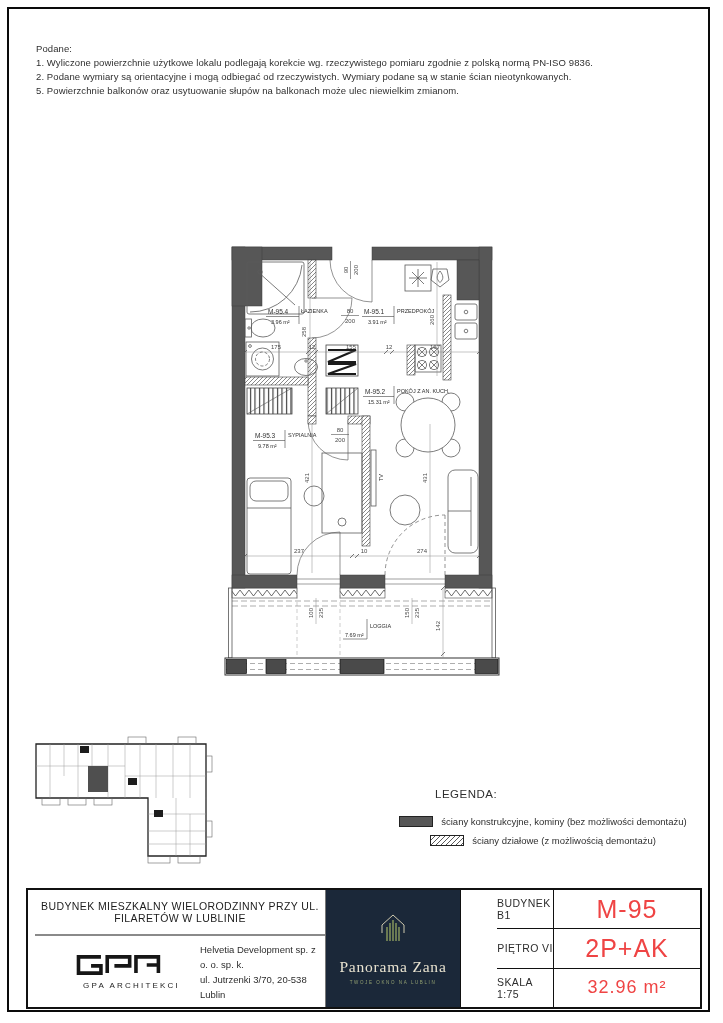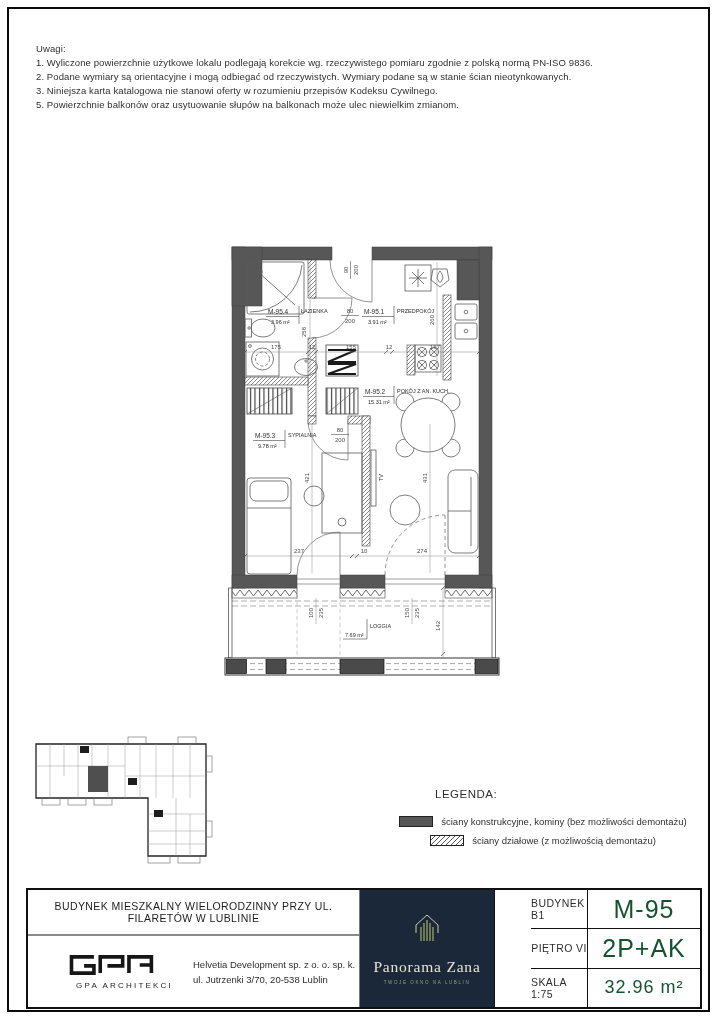--- a/index.html
+++ b/index.html
@@ -20,52 +20,51 @@
   .legend .row{display:flex;align-items:center;margin-bottom:8px;justify-content:center;}
   .legend .sw{width:34px;height:11px;border:1px solid #222;margin-right:8px;flex:0 0 auto;box-sizing:border-box;}
   .legend .sw.solid{background:#575757;}
   .legend .sw.hatch{background:repeating-linear-gradient(135deg,#ffffff 0 2.5px,#5a5a5a 2.5px 3.5px);}
   .legend .lb{font-size:9.5px;color:#2f2f2f;}
   
   .tblock{
     position:absolute;left:26px;top:888px;width:676px;height:121px;
     border:2px solid #111;box-sizing:border-box;display:flex;background:#fff;
   }
-  .tb-left{width:332px;display:flex;flex-direction:column;border-right:1px solid #777;box-sizing:border-box;}
+  .tb-left{width:298px;display:flex;flex-direction:column;border-right:1px solid #777;box-sizing:border-box;padding-left:7px;}
   .tb-title{height:46px;border-bottom:2px solid #8a8a8a;display:flex;align-items:center;justify-content:center;
     font-size:10.5px;letter-spacing:.4px;color:#1c1c1c;text-align:center;padding:0 6px;box-sizing:border-box;}
   .tb-bottom{flex:1;display:flex;align-items:center;}
   .tb-gpa{width:165px;display:flex;flex-direction:column;align-items:center;justify-content:center;}
   .tb-gpa .sub{font-size:8px;letter-spacing:2.2px;color:#1c1c1c;margin-top:4px;margin-left:28px;}
   .tb-dev{flex:1;text-align:left;font-size:9.5px;line-height:15px;color:#2d2d2d;}
   .tb-brand{width:134px;background:#1b2839;display:flex;flex-direction:column;align-items:center;justify-content:center;}
   .tb-brand .bname{font-family:"Liberation Serif", serif;font-size:15.5px;color:#e9e3d0;letter-spacing:.8px;margin-top:14px;}
   .tb-brand .btag{font-size:4.5px;letter-spacing:1.6px;color:#93a071;margin-top:4px;}
   .tb-labels{width:92px;border-left:1px solid #111;display:flex;flex-direction:column;}
   .tb-values{flex:1;border-left:1px solid #111;display:flex;flex-direction:column;}
   .tb-cell{flex:1;display:flex;align-items:center;justify-content:center;border-bottom:1px solid #111;box-sizing:border-box;}
   .tb-cell:last-child{border-bottom:none;}
   .tb-labels .tb-cell{font-size:10.5px;letter-spacing:.4px;color:#2d2d2d;margin-left:36px;}
-  .tb-values .tb-cell{font-size:25px;color:#14532d;letter-spacing:1px;}
+  .tb-values .tb-cell{font-size:25px;color:#ef4444;letter-spacing:1px;}
   .tb-values .tb-cell.small{font-size:18px;}
   
   .planwrap{position:absolute;left:222px;top:238px;width:280px;height:455px;}
   .miniwrap{position:absolute;left:28px;top:726px;width:190px;height:155px;}
   svg text{font-family:"Liberation Sans", sans-serif;}
 </style>
 </head>
 <body>
 
 <div class="sheet-frame"></div>
 
 <div class="notes">
-  <div class="t">Uwagi:</div>
+  <div class="t">Podane:</div>
   <div>1. Wyliczone powierzchnie użytkowe lokalu podlegają korekcie wg. rzeczywistego pomiaru zgodnie z polską normą PN-ISO 9836.</div>
   <div>2. Podane wymiary są orientacyjne i mogą odbiegać od rzeczywistych. Wymiary podane są w stanie ścian nieotynkowanych.</div>
-  <div>3. Niniejsza karta katalogowa nie stanowi oferty w rozumieniu przepisów Kodeksu Cywilnego.</div>
   <div>5. Powierzchnie balkonów oraz usytuowanie słupów na balkonach może ulec niewielkim zmianom.</div>
 </div>
 
 <div class="planwrap">
 <svg viewBox="0 0 280 455" width="280" height="455">
   <defs>
     <pattern id="hatch" patternUnits="userSpaceOnUse" width="4" height="4">
       <rect width="4" height="4" fill="#ffffff"></rect>
       <path d="M0 4 L4 0" stroke="#555" stroke-width="0.7"></path>
     </pattern>

